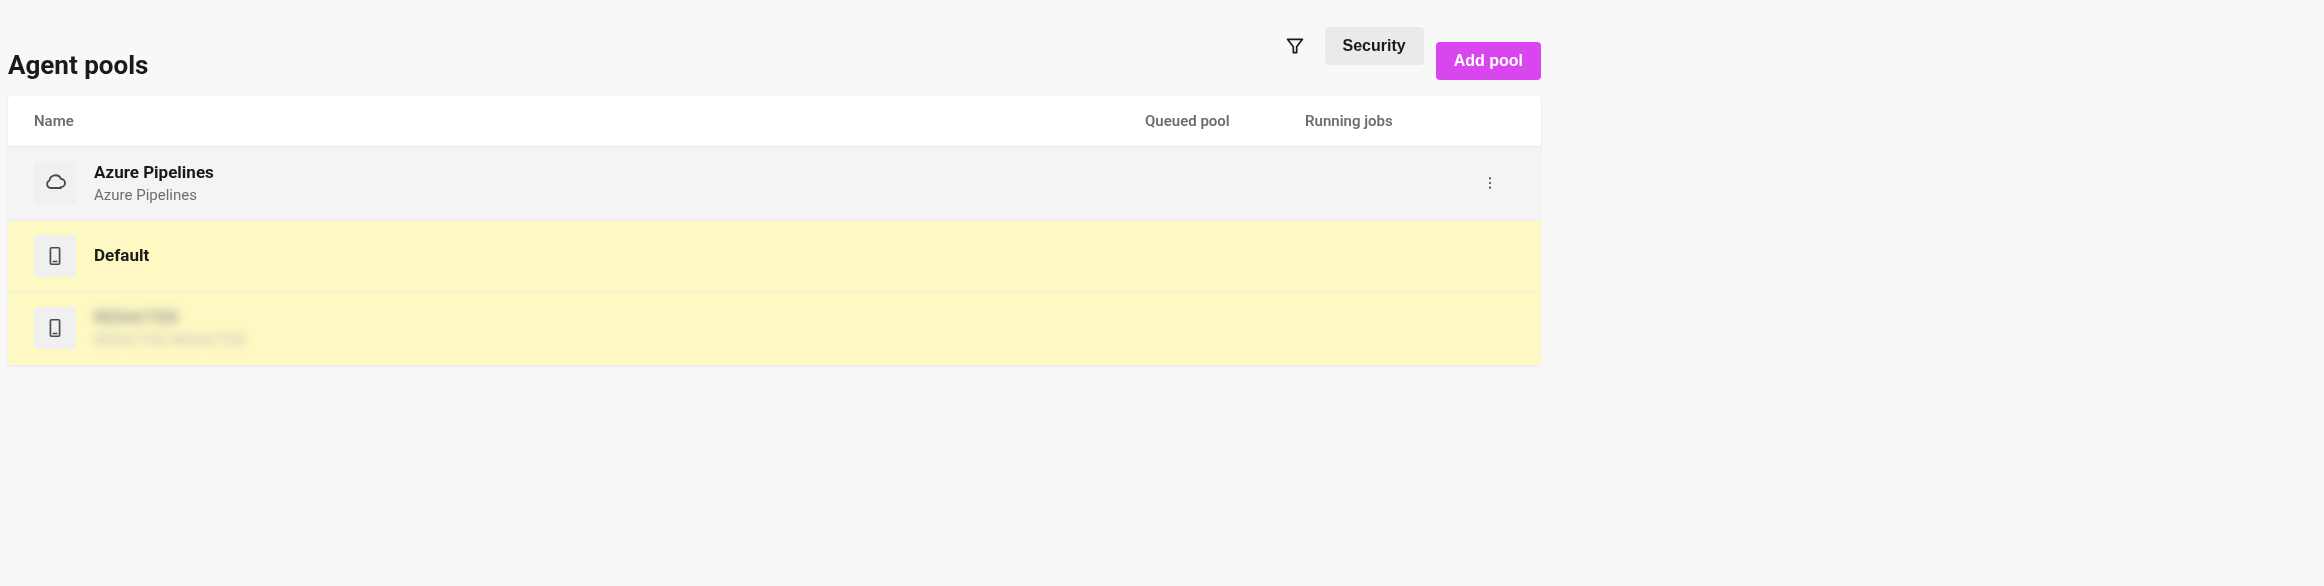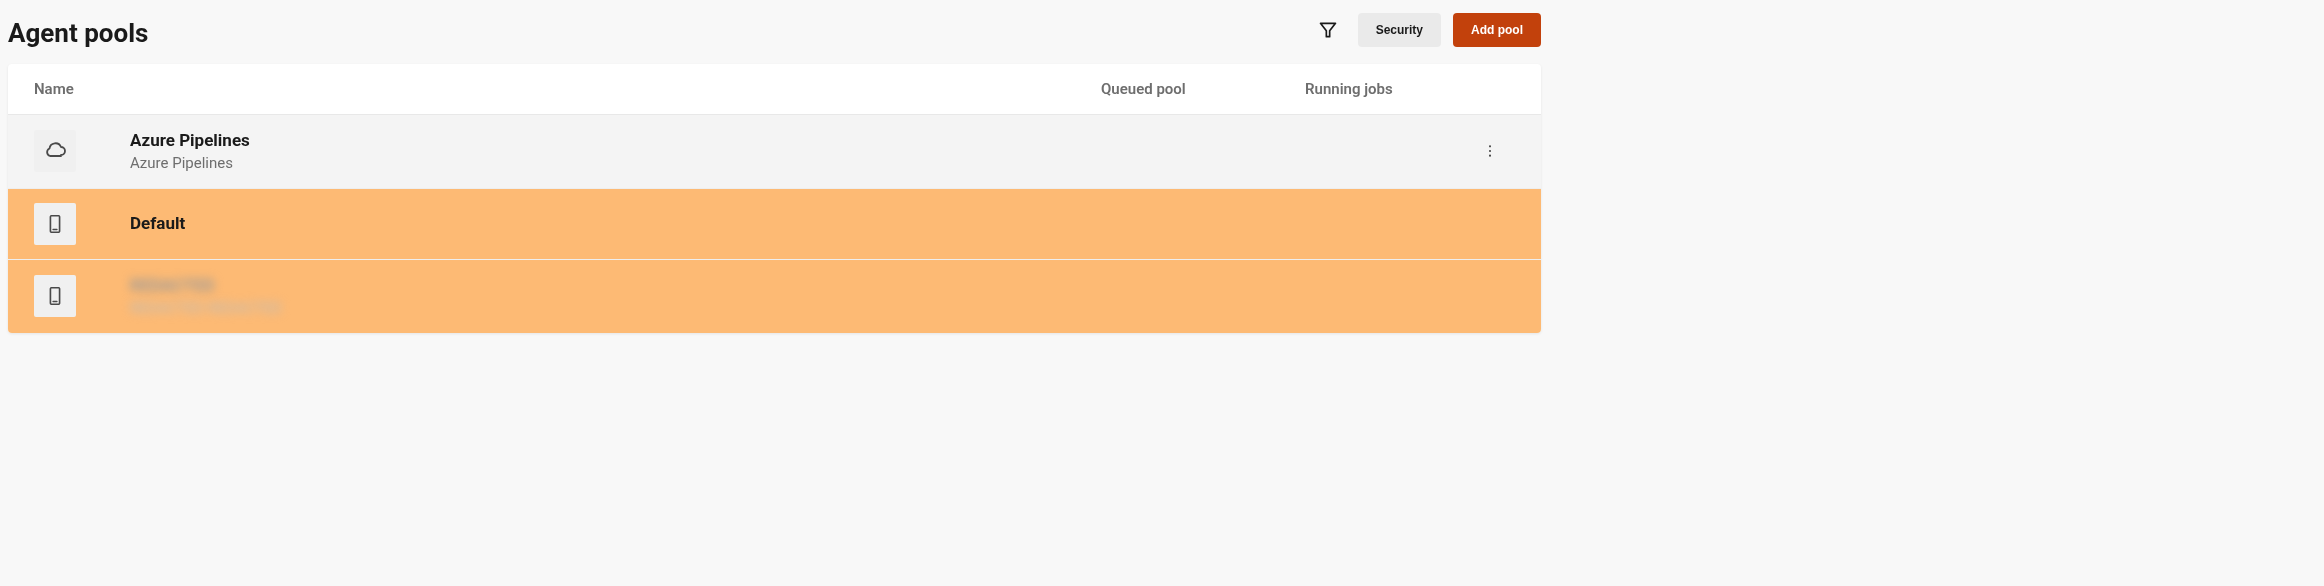--- a/index.html
+++ b/index.html
@@ -37,32 +37,33 @@
       align-items: center;
       justify-content: center;
       background: transparent;
       border: none;
       cursor: pointer;
       border-radius: 4px;
     }
     .btn {
       border: none;
       padding: 10px 18px;
-      font-size: 12px;
+      font-size: 16px;
       font-weight: 600;
       border-radius: 4px;
       cursor: pointer;
     }
     .btn-secondary {
       background: #eaeaea;
       color: #1a1a1a;
     }
     .btn-primary {
-      background: #c2410c;
+      background: #d946ef;
       color: #ffffff;
+      margin-top: 30px;
     }
     .table-card {
       background: #ffffff;
       border-radius: 4px;
       box-shadow: 0 1px 3px rgba(0,0,0,0.08);
       overflow: hidden;
     }
     .table-header {
       display: flex;
       align-items: center;
@@ -75,32 +76,31 @@
     .col-name {
       flex: 1;
     }
     .col-queued {
       width: 160px;
       text-align: left;
     }
     .col-running {
       width: 160px;
       text-align: left;
-      margin-left: 44px;
     }
     .col-actions {
       width: 50px;
     }
     .table-row {
       display: flex;
       align-items: center;
       padding: 14px 26px;
       border-bottom: 1px solid #eee;
       cursor: pointer;
-      background: #fdba74;
+      background: #fef9c3;
     }
     .table-row:last-child {
       border-bottom: none;
     }
     .table-row:hover, .table-row.hovered {
       background: #f4f4f4;
     }
     .row-icon {
       width: 42px;
       height: 42px;
@@ -108,21 +108,20 @@
       border-radius: 2px;
       display: flex;
       align-items: center;
       justify-content: center;
       margin-right: 18px;
       flex-shrink: 0;
     }
     .row-text {
       flex: 1;
       min-width: 0;
-      margin-left: 36px;
     }
     .row-title {
       font-size: 17px;
       font-weight: 700;
       color: #1a1a1a;
       line-height: 1.4;
     }
     .row-subtitle {
       font-size: 15px;
       color: #6e6e6e;

